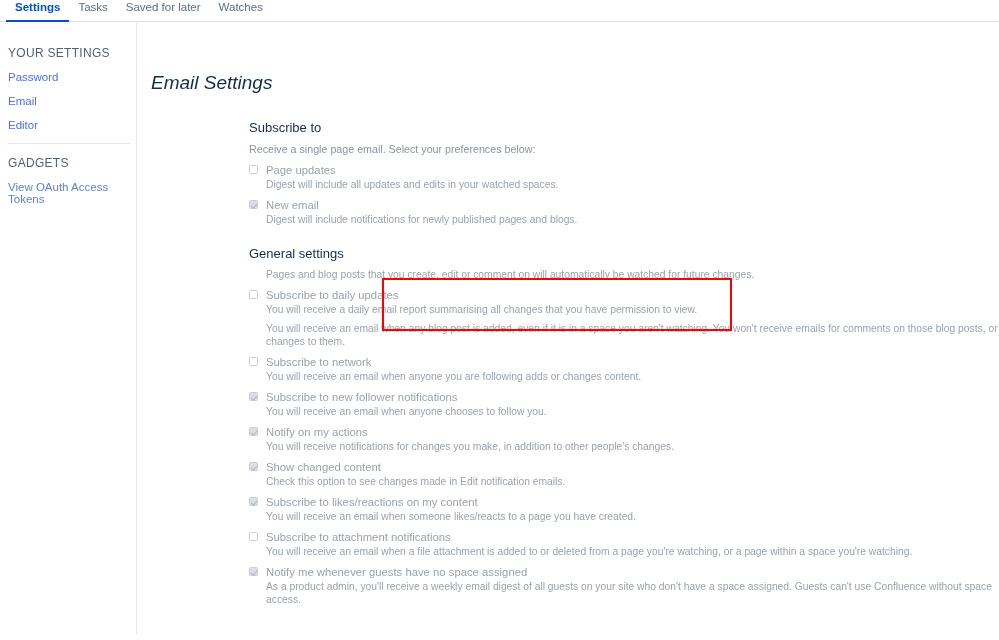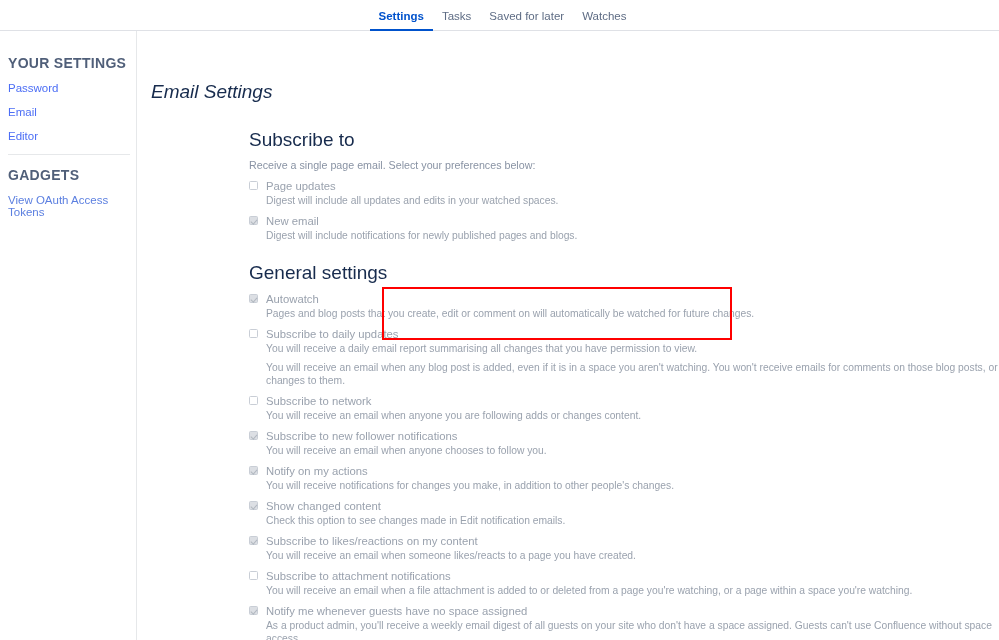--- a/index.html
+++ b/index.html
@@ -10,27 +10,26 @@
     width: 999px;
     height: 640px;
     background: #ffffff;
     font-family: "Liberation Sans", sans-serif;
     color: #333333;
     overflow: hidden;
   }
 
   
   .tabbar {
-    height: 31px;
+    height: 22px;
     border-bottom: 1px solid #dfe1e6;
     display: flex;
     align-items: flex-end;
     padding-left: 6px;
     box-sizing: border-box;
-    justify-content: center;
   }
   .tab {
     font-size: 11.5px;
     color: #5e6c84;
     padding: 0 9px 7px 9px;
     line-height: 12px;
     cursor: pointer;
     white-space: nowrap;
     border-bottom: 2px solid transparent;
     margin-bottom: -1px;
@@ -49,22 +48,22 @@
 
   
   .sidebar {
     width: 137px;
     box-sizing: border-box;
     border-right: 1px solid #e6e8ea;
     padding: 24px 0 0 6px;
     flex: 0 0 137px;
   }
   .side-head {
-    font-size: 14px;
-    font-weight: bold;
+    font-size: 12px;
+    font-weight: normal;
     color: #505f79;
     letter-spacing: .3px;
     margin-bottom: 11px;
     padding-left: 2px;
   }
   .side-link {
     display: block;
     font-size: 11.5px;
     color: #4c6ef5;
     margin-bottom: 12px;
@@ -87,21 +86,21 @@
   .page-title {
     font-size: 19px;
     color: #172b4d;
     font-weight: normal;
     margin: 0 0 26px 0;
     font-style: italic;
   }
   .panel { padding-left: 98px; position: relative; }
 
   .section-title {
-    font-size: 19px;
+    font-size: 13px;
     color: #172b4d;
     margin: 0 0 8px 0;
     font-weight: normal;
   }
   .section-title.general { margin-top: 20px; margin-bottom: 7px; }
 
   .lead {
     font-size: 10.7px;
     color: #8993a4;
     margin: 0 0 7px 0;
@@ -202,24 +201,20 @@
           <div class="opt-desc">Digest will include all updates and edits in your watched spaces.</div>
           <div class="opt-row">
             <span class="cb checked"></span>
             <span class="opt-label">New email</span>
           </div>
           <div class="opt-desc">Digest will include notifications for newly published pages and blogs.</div>
         </div>
 
       <div class="section-title general">General settings</div>
       <div id="general-options">
-          <div class="opt-row">
-            <span class="cb checked"></span>
-            <span class="opt-label">Autowatch</span>
-          </div>
           <div class="opt-desc">Pages and blog posts that you create, edit or comment on will automatically be watched for future changes.</div>
           <div class="opt-row">
             <span class="cb"></span>
             <span class="opt-label">Subscribe to daily updates</span>
           </div>
           <div class="opt-desc">You will receive a daily email report summarising all changes that you have permission to view.</div>
           <div class="opt-desc">You will receive an email when any blog post is added, even if it is in a space you aren't watching. You won't receive emails for comments on those blog posts, or changes to them.</div>
           <div class="opt-row">
             <span class="cb"></span>
             <span class="opt-label">Subscribe to network</span>

